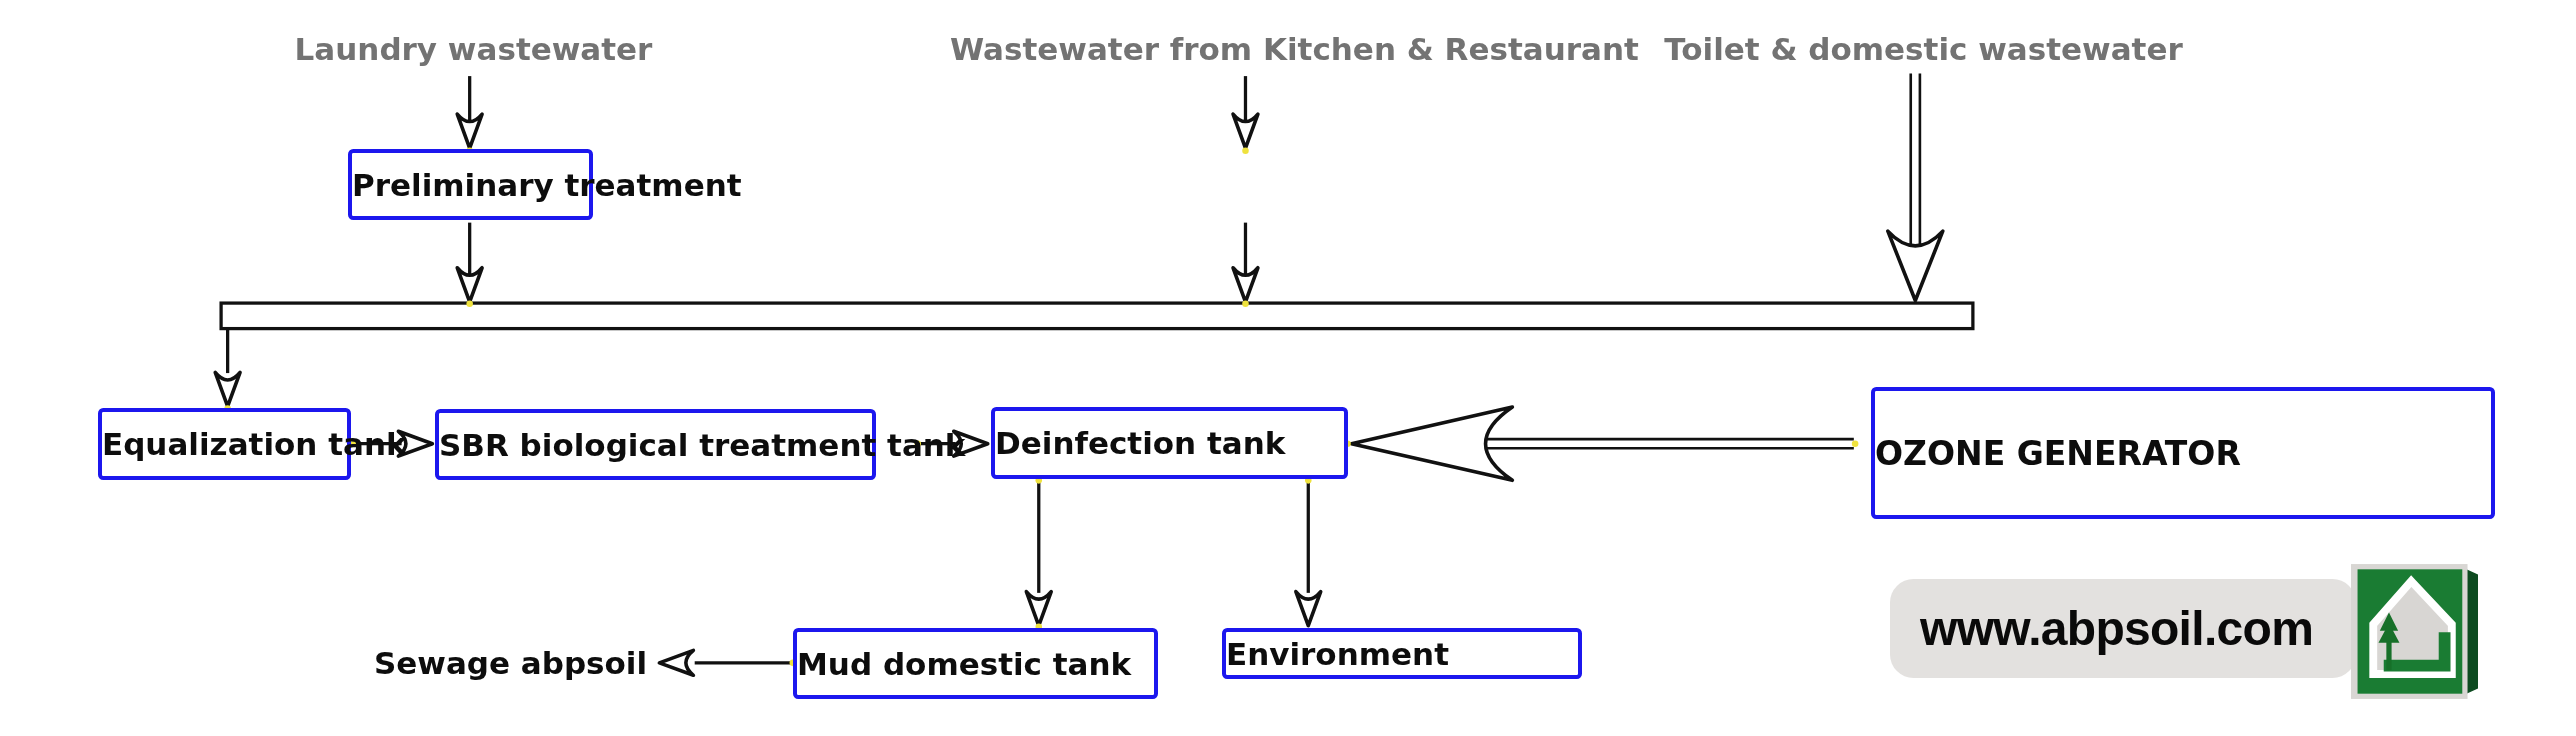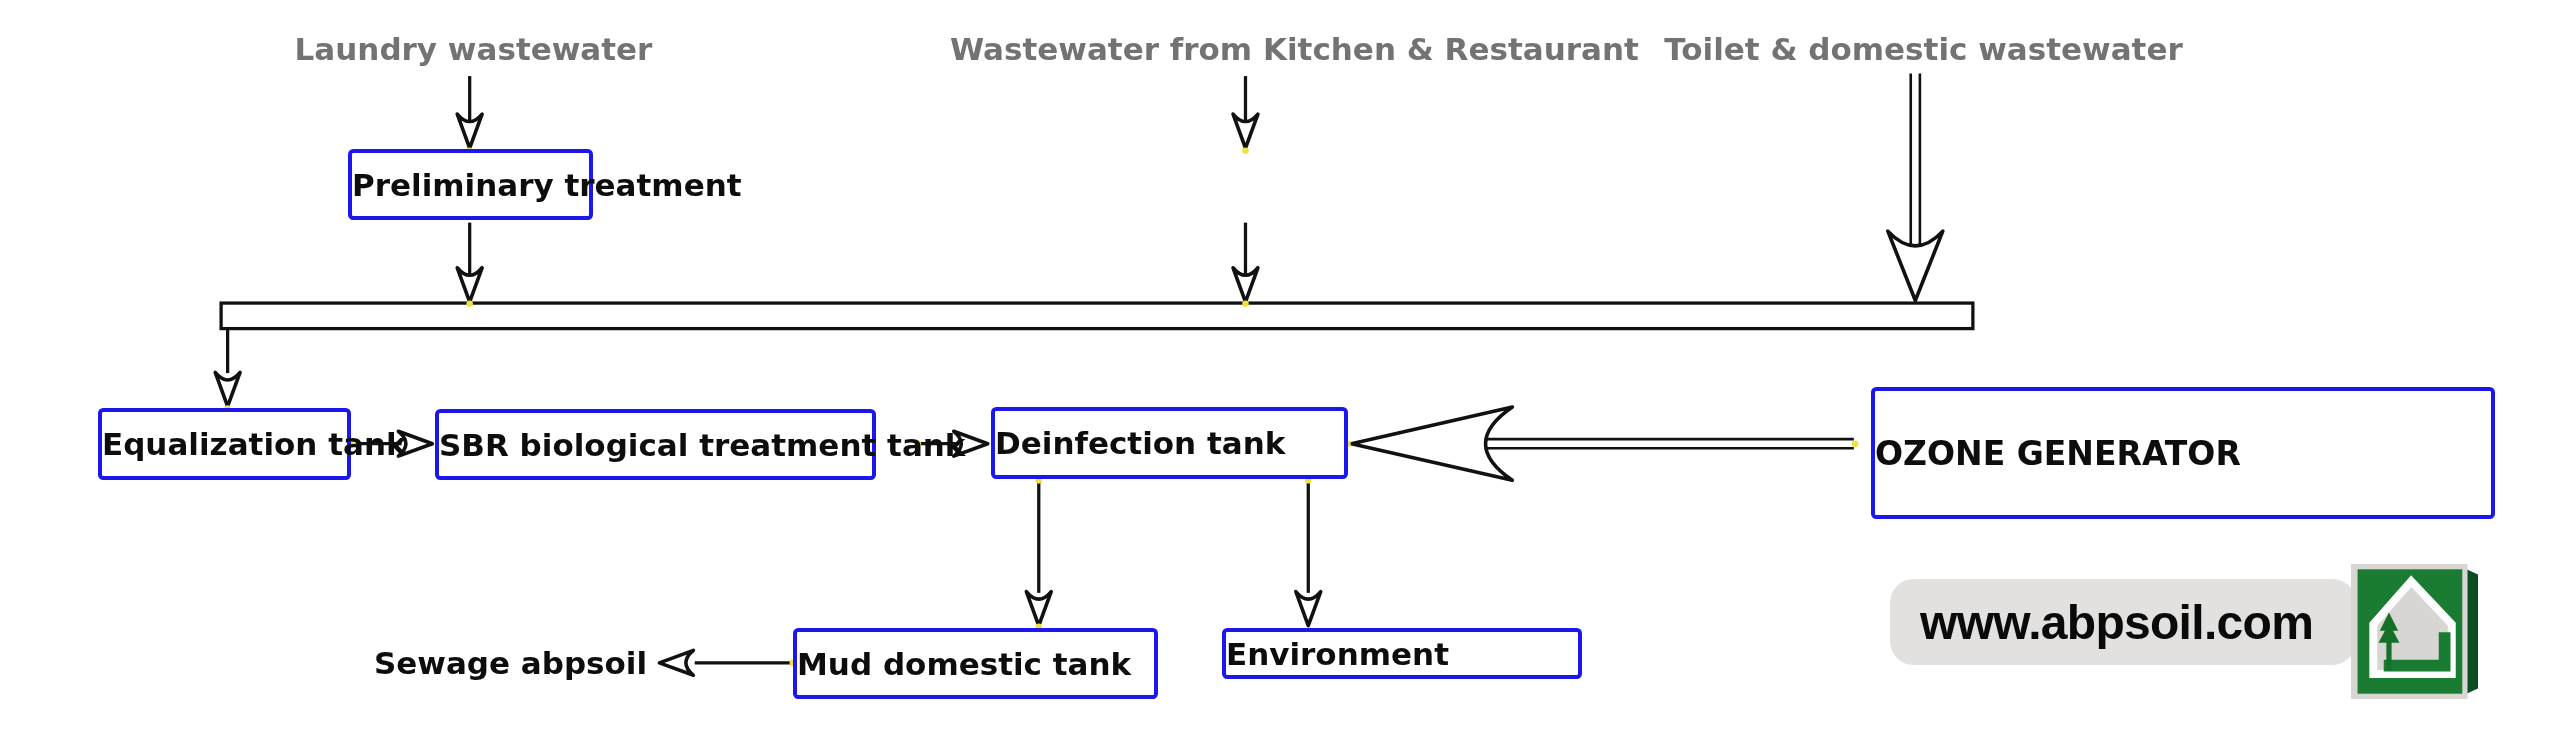--- a/index.html
+++ b/index.html
@@ -47,21 +47,21 @@
   .out-label{
     position:absolute;
     text-align:center;
     font-weight:bold;
     font-size:31px;
     color:#0d0d0d;
     white-space:nowrap;
   }
   .wm-pill{
     position:absolute;
-    left:1890px;top:579px;width:466px;height:86px;
+    left:1890px;top:579px;width:466px;height:99px;
     background:var(--pill);
     border-radius:23.5px;
     display:flex;
     align-items:center;
     font-family:"Liberation Sans",sans-serif;
     font-weight:bold;
     font-size:48px;
     color:#0a0a0a;
     padding-left:30px;
     box-sizing:border-box;

